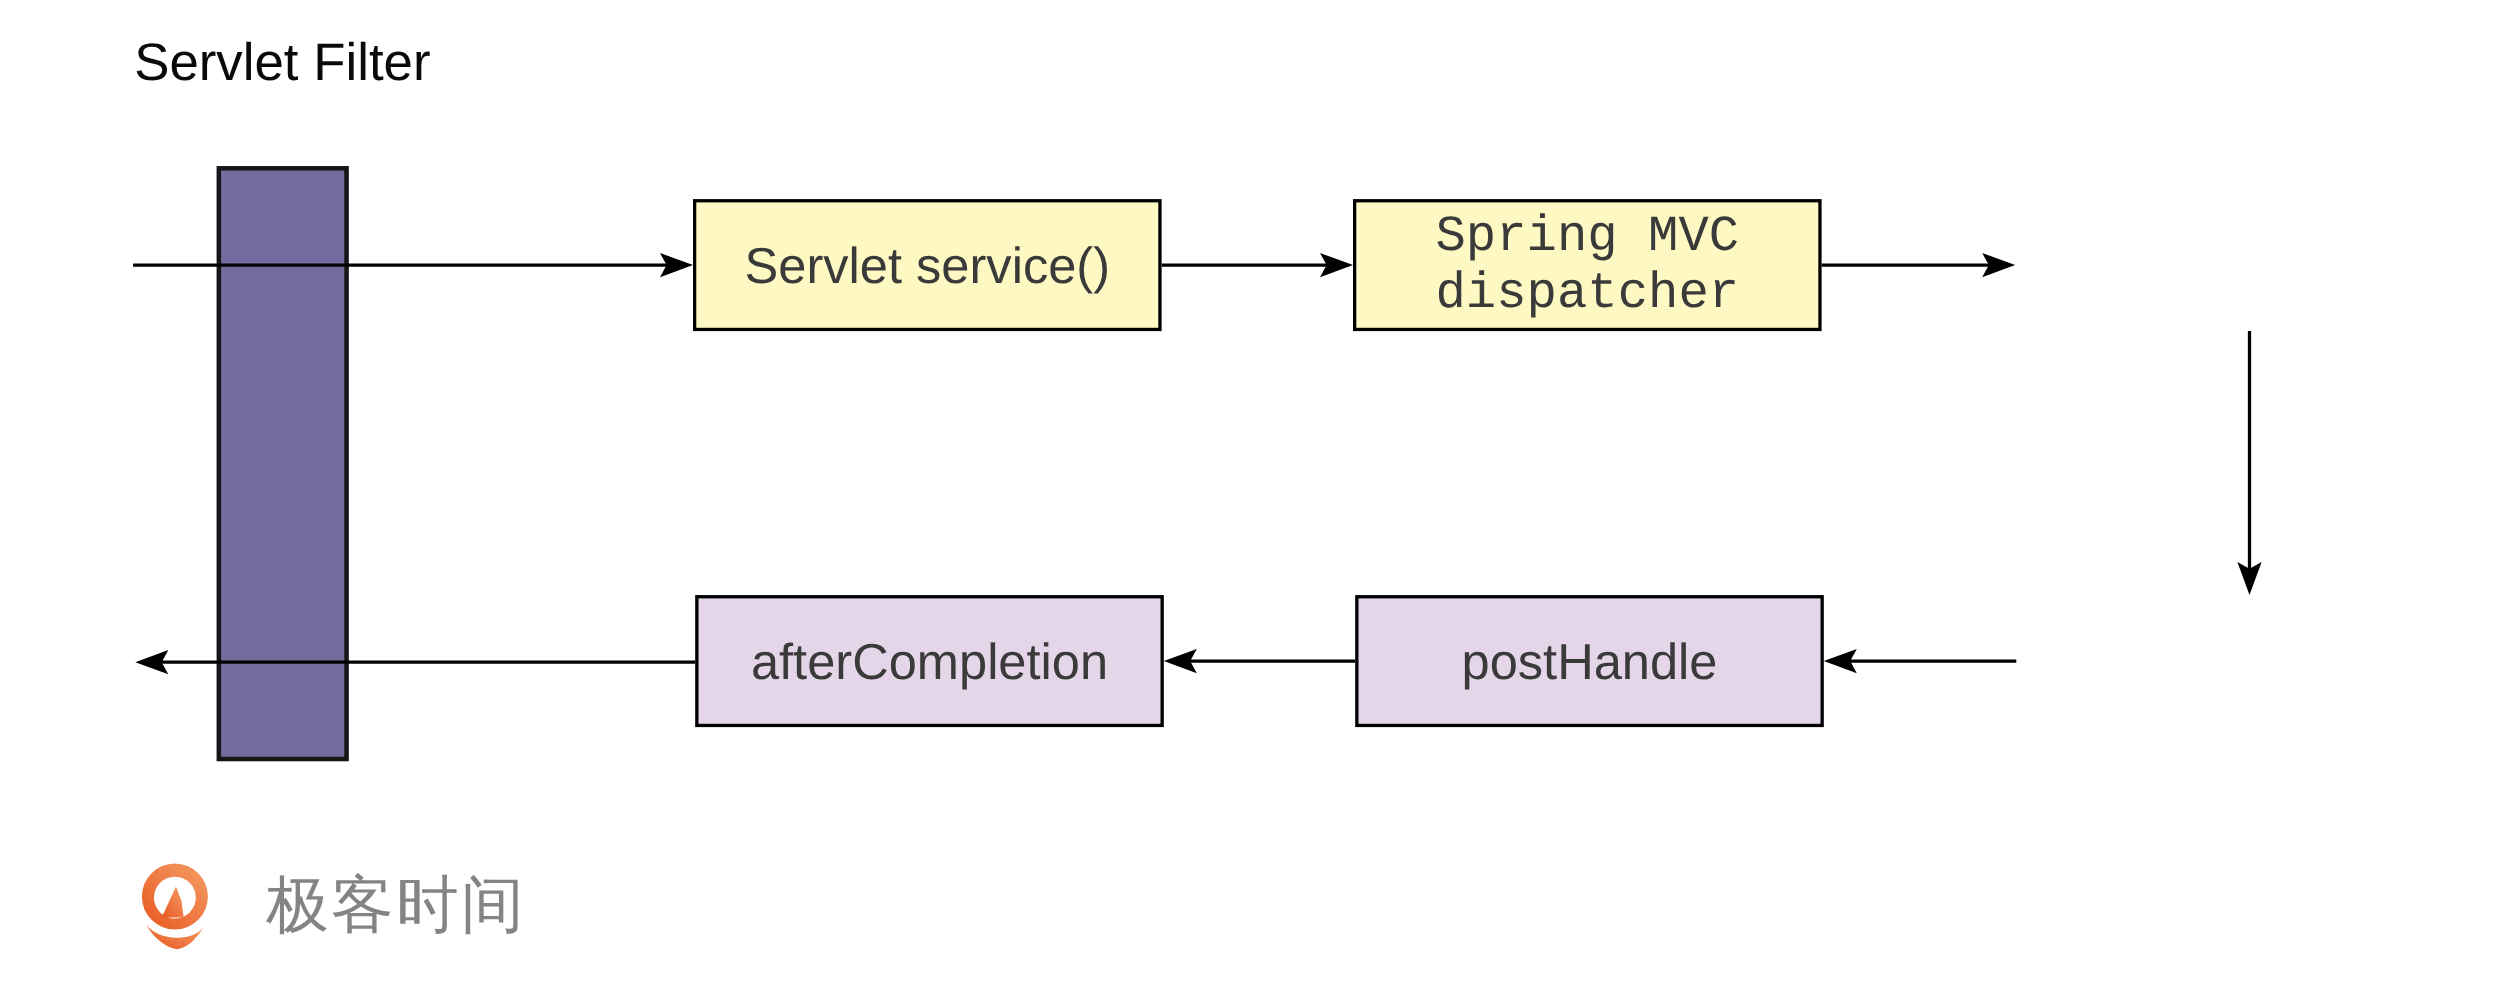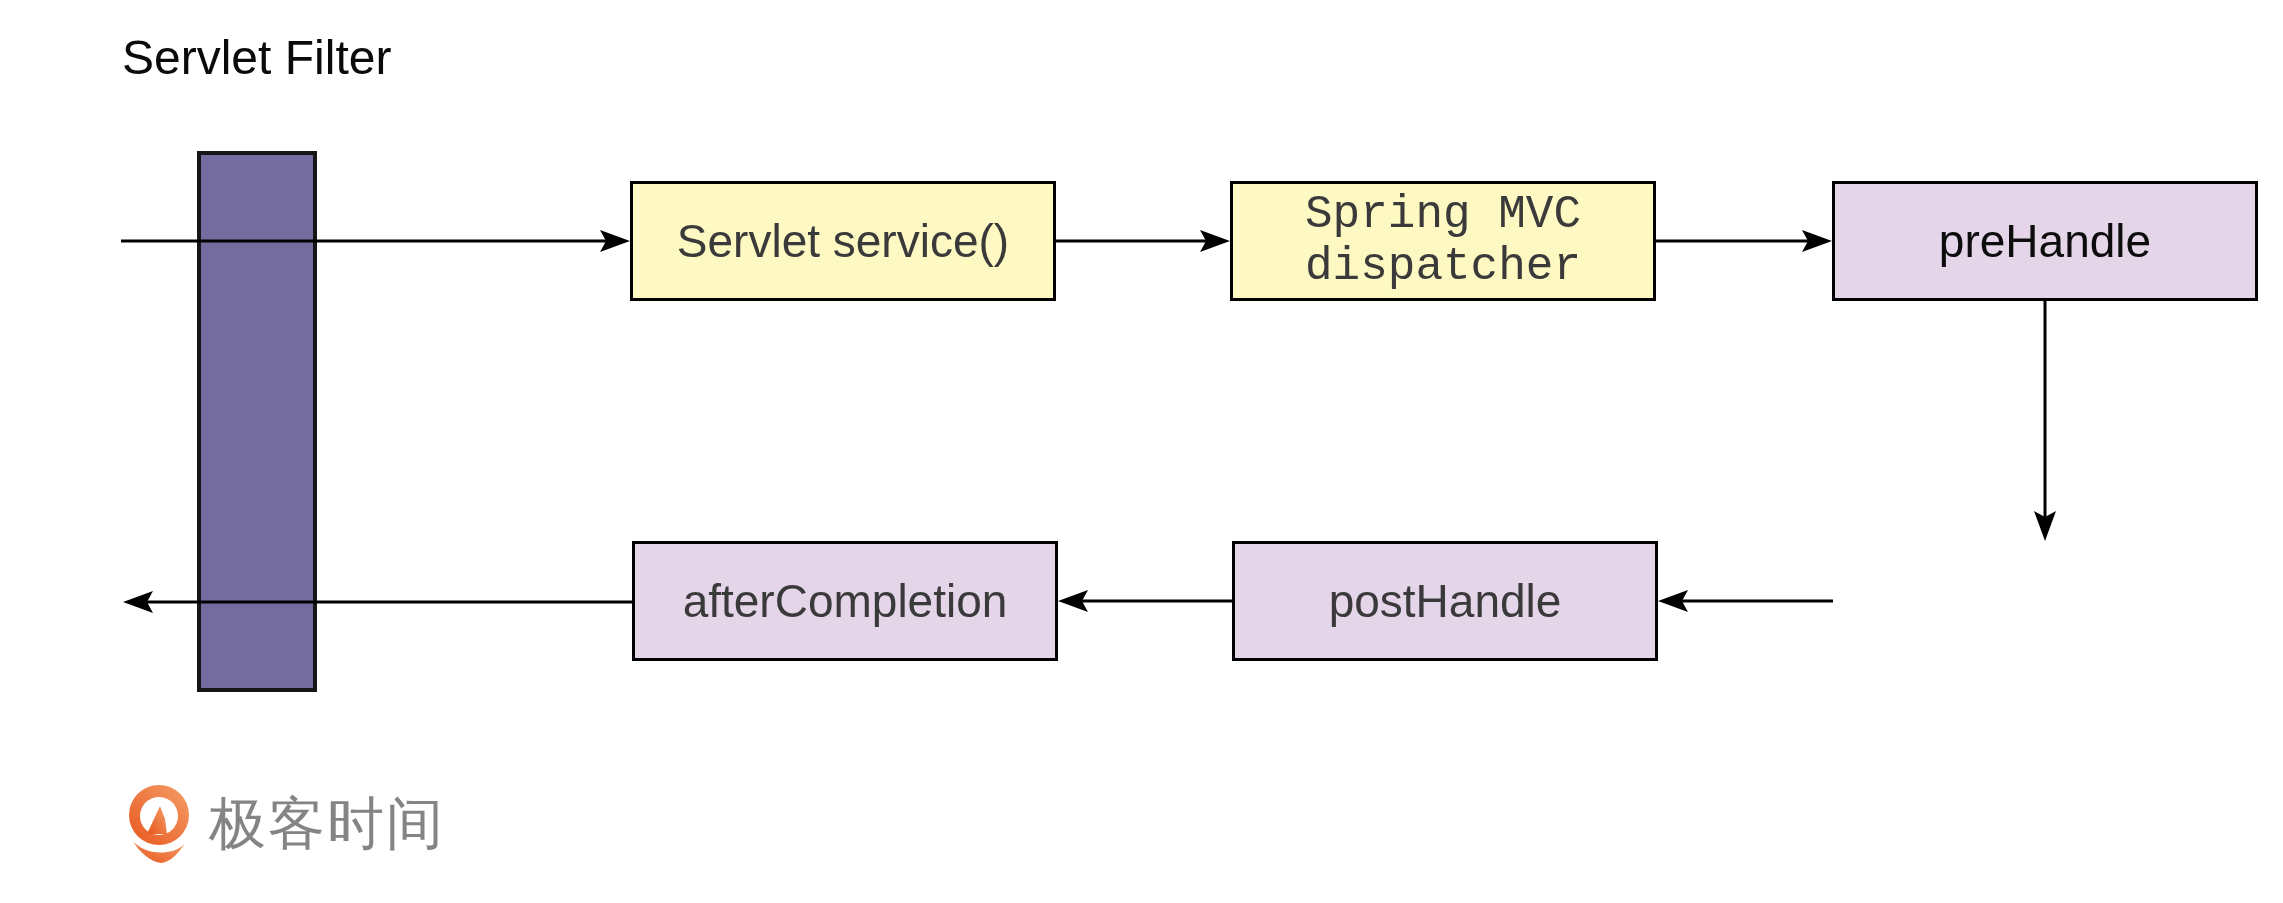--- a/index.html
+++ b/index.html
@@ -71,20 +71,21 @@
   }
   #connector-layer line { stroke: #000000; stroke-width: 3; }
   #connector-layer polygon { fill: #000000; }
   .logo {
     position: absolute;
     left: 123px;
     top: 782px;
     display: flex;
     align-items: center;
     z-index: 2;
+    gap: 33px;
   }
   .logo-icon { width: 72px; height: 82px; }
   .logo-text {
     margin-left: 14px;
     font-size: 57px;
     line-height: 60px;
     color: #848484;
     letter-spacing: 2px;
     white-space: nowrap;
   }
@@ -96,23 +97,20 @@
 
   <div class="diagram-title">Servlet Filter</div>
 
   <div class="filter-bar"></div>
 
   <div class="node" id="node-servlet-service">
     <span>Servlet service()</span>
   </div>
   <div class="node" id="node-dispatcher">
     <span style="max-width:330px; display:inline-block;font-family:Liberation Mono, monospace;">Spring MVC dispatcher</span>
-  </div>
-  <div class="node node--lavender node--dark-text" id="node-prehandle">
-    <span>preHandle</span>
   </div>
   <div class="node node--lavender" id="node-posthandle">
     <span>postHandle</span>
   </div>
   <div class="node node--lavender" id="node-aftercompletion">
     <span>afterCompletion</span>
   </div>
 
   <svg id="connector-layer" viewBox="0 0 2283 903" xmlns="http://www.w3.org/2000/svg">
 

